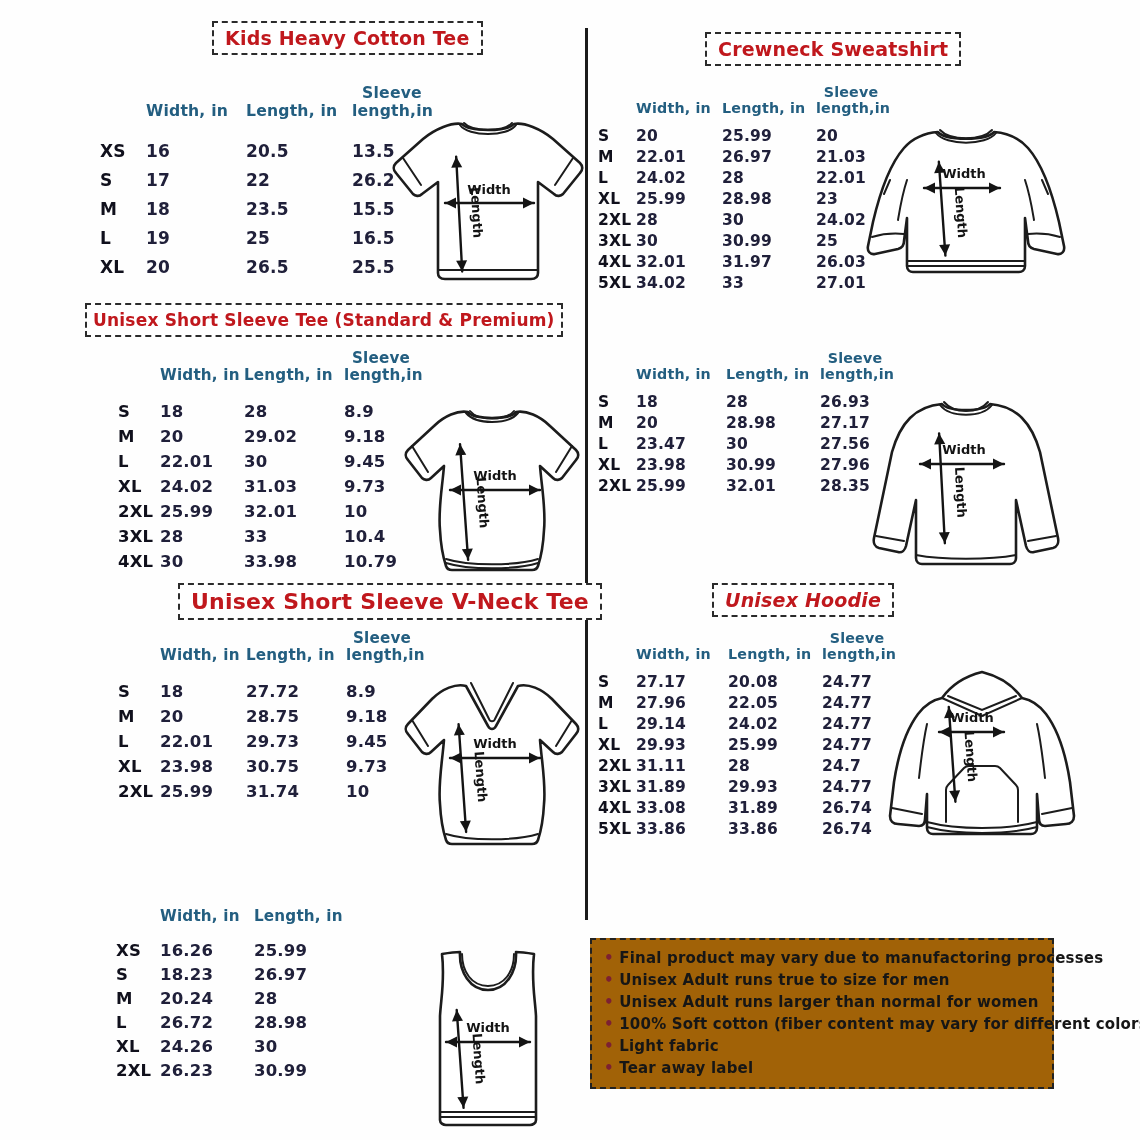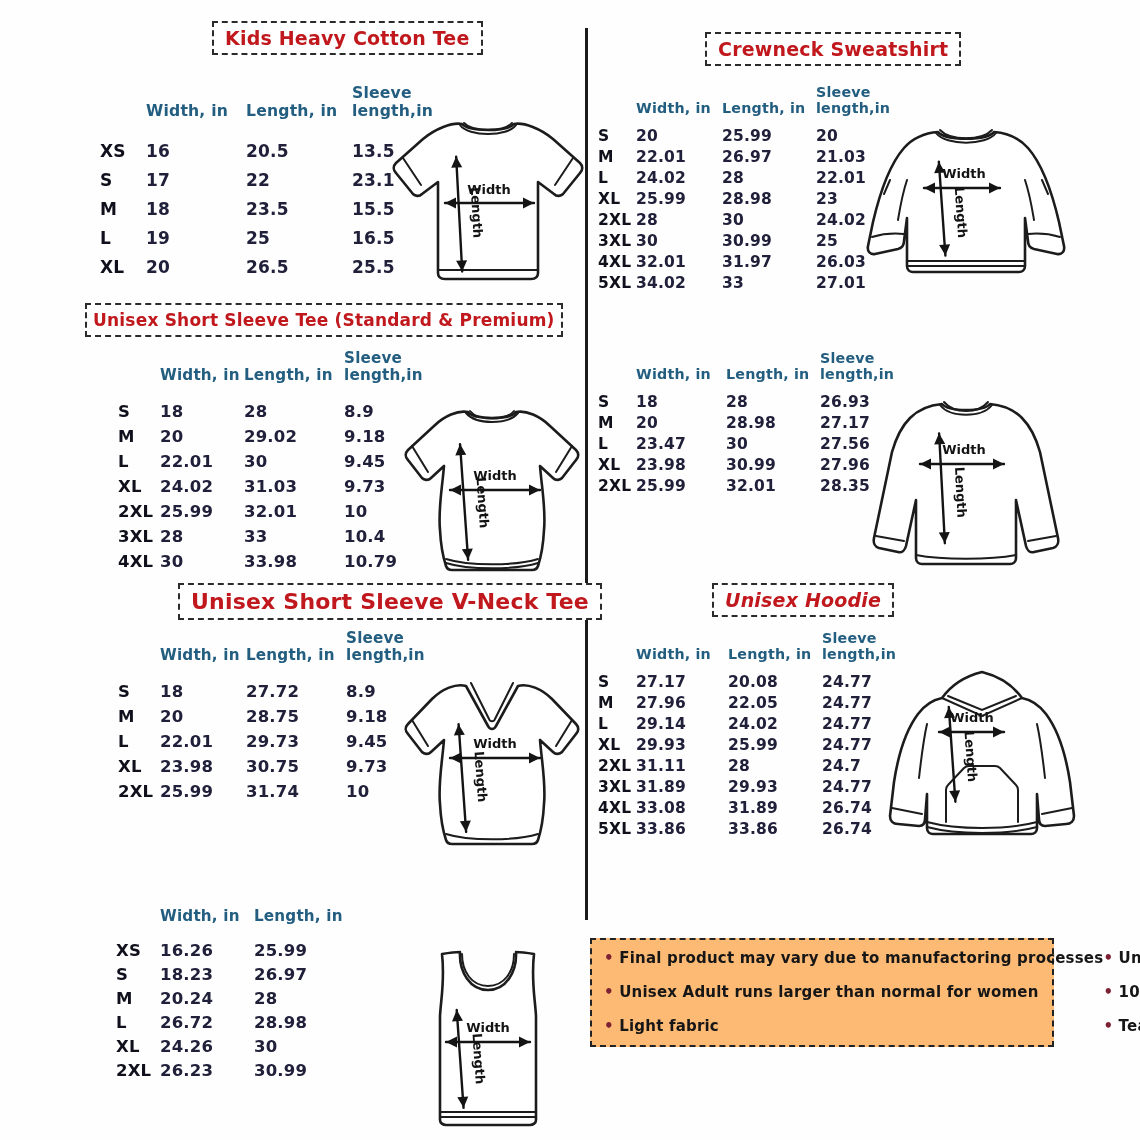--- a/index.html
+++ b/index.html
@@ -8,21 +8,21 @@
   .title-box{position:absolute;border:2px dashed #2b2b2b;background:#fff;padding:4px 11px;
          white-space:nowrap;color:#c0181d;font-weight:bold;font-size:19px;letter-spacing:.2px;}
   #divider{position:absolute;left:585px;top:28px;width:3px;height:892px;background:#1b1b1b;}
   .tbl{position:absolute;display:grid;align-items:start;font-weight:bold;color:#20203a;}
   .tbl .cell{white-space:nowrap;letter-spacing:.2px;}
   .tbl .c0{color:#10101c;}
   .t-left{line-height:20px;}
   .t-right{line-height:19px;}
   .h{color:#235e80 !important;white-space:pre-line !important;font-size:.92em;align-self:end;padding-bottom:12px;line-height:1.15;}
   .t-right .h{padding-bottom:8px;}
-  .hc{text-align:left;}
+  .hc{text-align:center;}
   #t-kids {left:100px;top:84px;grid-template-columns:46px 100px 106px 80px;row-gap:9px;font-size:17px;}
   #t-crew {left:598px;top:84px;grid-template-columns:38px 86px 94px 70px;row-gap:2px;font-size:15.5px;}
   #t-std  {left:118px;top:350px;grid-template-columns:42px 84px 100px 74px;row-gap:5px;font-size:16.5px;}
   #t-long {left:598px;top:350px;grid-template-columns:38px 90px 94px 70px;row-gap:2px;font-size:15.5px;}
   #t-vneck{left:118px;top:630px;grid-template-columns:42px 86px 100px 72px;row-gap:5px;font-size:16.5px;}
   #t-hood {left:598px;top:630px;grid-template-columns:38px 92px 94px 70px;row-gap:2px;font-size:15.5px;}
   #t-tank {left:116px;top:908px;grid-template-columns:44px 94px 98px;row-gap:4px;font-size:16.5px;}
   #ti-kids {left:212px;top:21px;}
   #ti-crew {left:705px;top:32px;}
   #ti-std  {left:85px;top:303px;font-size:17px;padding:5px 6px;}
@@ -36,22 +36,22 @@
   #d-std  {left:398px;top:400px;}
   #d-long {left:862px;top:392px;}
   #d-vneck{left:398px;top:672px;}
   #d-hood {left:882px;top:660px;}
   #d-tank {left:412px;top:946px;}
   .outline{fill:#ffffff;stroke:#1c1c1c;stroke-width:2.6;stroke-linejoin:round;stroke-linecap:round;}
   .detail{fill:none;stroke:#1c1c1c;stroke-width:2;stroke-linecap:round;}
   .arrow{stroke:#141414;stroke-width:2.4;stroke-linecap:round;}
   .ah{fill:#141414;stroke:none;}
   .drawing text{font-family:"DejaVu Sans","Liberation Sans",sans-serif;font-weight:bold;font-size:13px;fill:#141414;}
-  #notes{position:absolute;left:590px;top:938px;width:436px;border:2px dashed #222;background:#fdba74;
-         padding:9px 12px;display:grid;grid-template-columns:1fr 1fr;row-gap:15px;}
+  #notes{position:absolute;left:590px;top:938px;width:436px;border:2px dashed #222;background:#a16207;
+         padding:9px 12px;display:grid;grid-template-columns:1fr;row-gap:3px;}
   #notes .cell{color:#161616;font-weight:bold;font-size:15px;letter-spacing:.2px;line-height:19px;white-space:nowrap;}
   #notes .cell::before{content:"• ";color:#7c2033;}
 </style>
 </head>
 <body>
 
 <div id="stage">
 
   <div id="divider"></div>
 
@@ -67,21 +67,21 @@
     <span class="cell h">Length, in</span>
     <span class="cell h hc">Sleeve
 length,in</span>
   <span class="cell c0">XS</span>
       <span class="cell c1">16</span>
       <span class="cell c2">20.5</span>
       <span class="cell c3">13.5</span>
       <span class="cell c0">S</span>
       <span class="cell c1">17</span>
       <span class="cell c2">22</span>
-      <span class="cell c3">23.1</span>
+      <span class="cell c3">26.2</span>
       <span class="cell c0">M</span>
       <span class="cell c1">18</span>
       <span class="cell c2">23.5</span>
       <span class="cell c3">15.5</span>
       <span class="cell c0">L</span>
       <span class="cell c1">19</span>
       <span class="cell c2">25</span>
       <span class="cell c3">16.5</span>
       <span class="cell c0">XL</span>
       <span class="cell c1">20</span>

